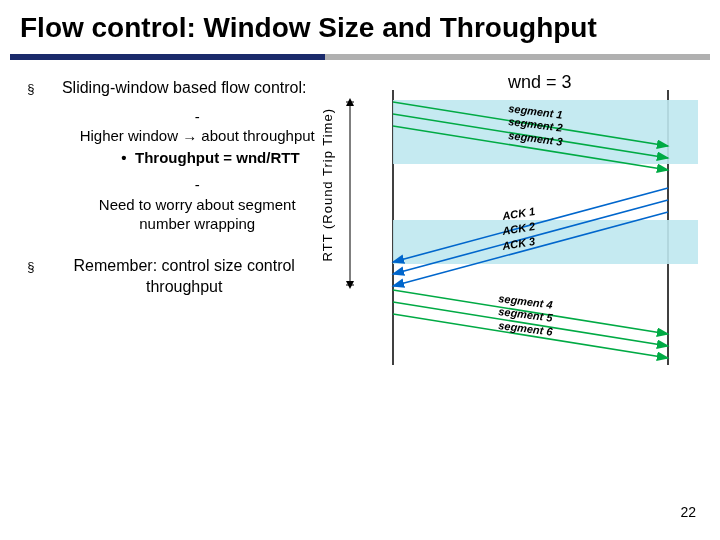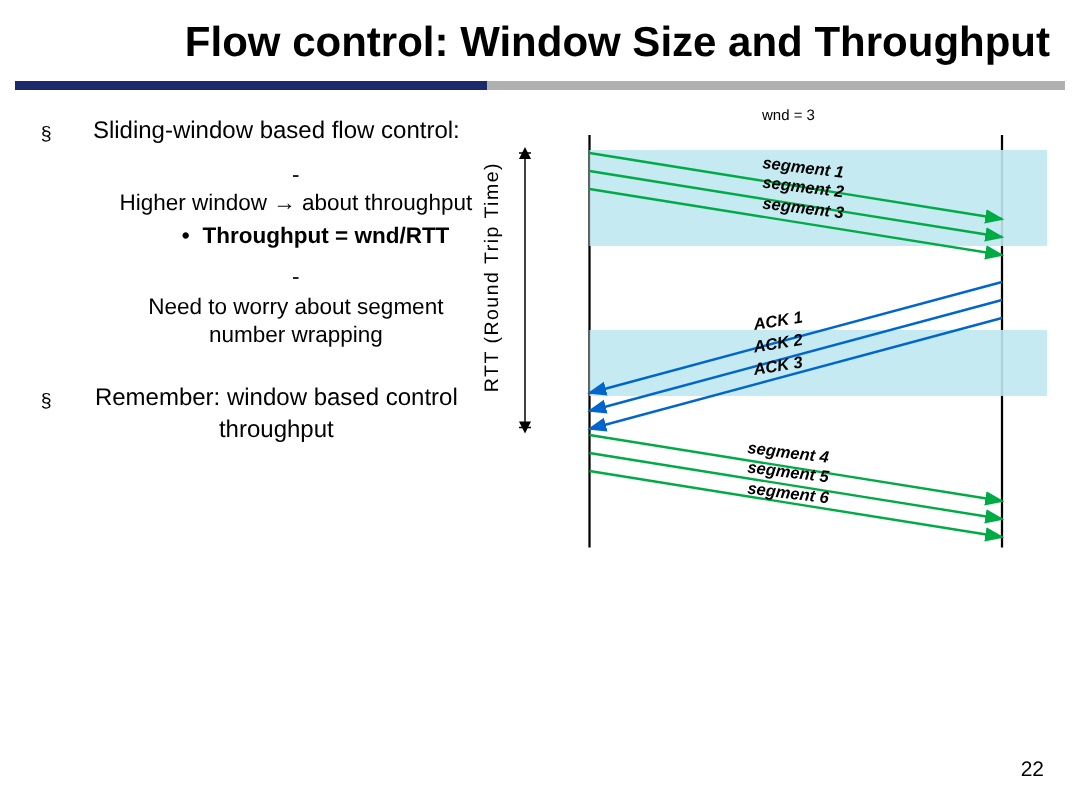--- a/index.html
+++ b/index.html
@@ -5,21 +5,21 @@
   * { margin: 0; padding: 0; box-sizing: border-box; }
   body {
     width: 720px;
     height: 540px;
     background: #fff;
     font-family: Arial, Helvetica, sans-serif;
     position: relative;
     overflow: hidden;
   }
   .title-block {
-    text-align: right;
+    text-align: left;
     padding: 12px 20px 8px 20px;
   }
   .title-block h1 {
     font-size: 28px;
     font-weight: bold;
     color: #000;
     line-height: 1.15;
   }
   .rule {
     height: 6px;
@@ -82,21 +82,21 @@
     white-space: nowrap;
   }
   .rtt-label-inner {
     transform: translateX(-100%);
     display: inline-block;
   }
   .wnd {
     position: absolute;
     left: 180px;
     top: -6px;
-    font-size: 10px;
+    font-size: 18px;
   }
   svg.diagram {
     position: absolute;
     left: 10px;
     top: 12px;
   }
   .seglabel {
     font-size: 11px;
     font-weight: bold;
     font-style: italic;
@@ -135,21 +135,21 @@
                 </ul>
               </span>
             </li>
             <li>
               <span class="b2-body">Need to worry about segment number wrapping</span>
             </li>
           </ul>
         </span>
       </li>
       <li>
-        <span class="b1-body">Remember: window based control throughput</span>
+        <span class="b1-body">Remember: control size control throughput</span>
       </li>
     </ul>
   </div>
 
   <div class="diagram-wrap">
     <div class="rtt-label">
       <span class="rtt-label-inner">RTT (Round Trip Time)</span>
     </div>
     <div class="wnd">wnd = 3</div>
 

